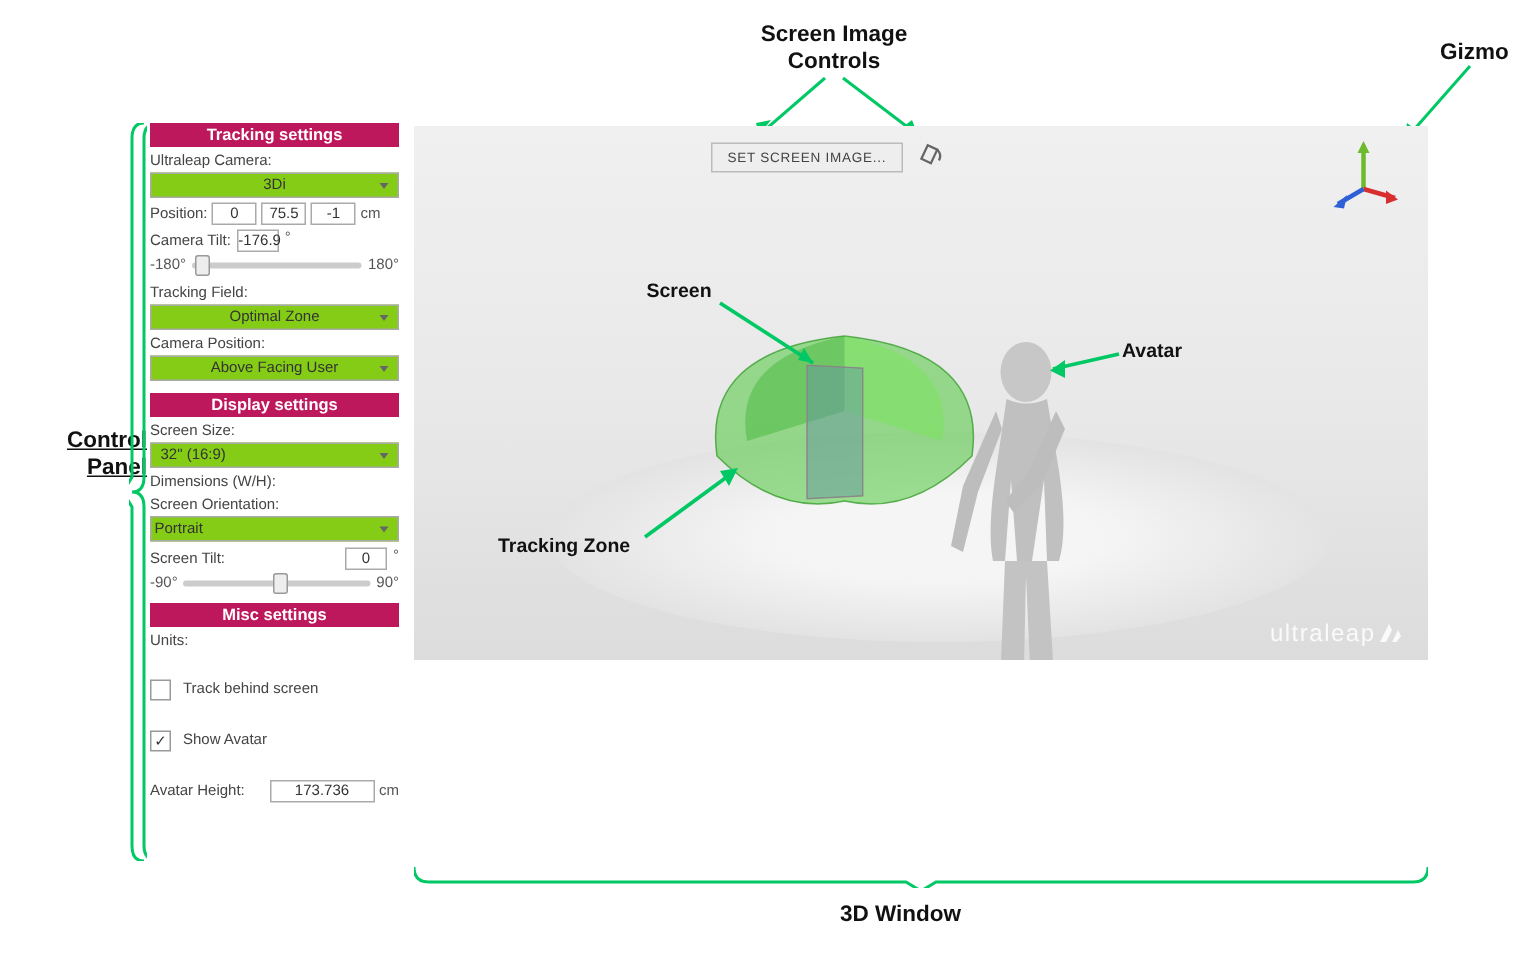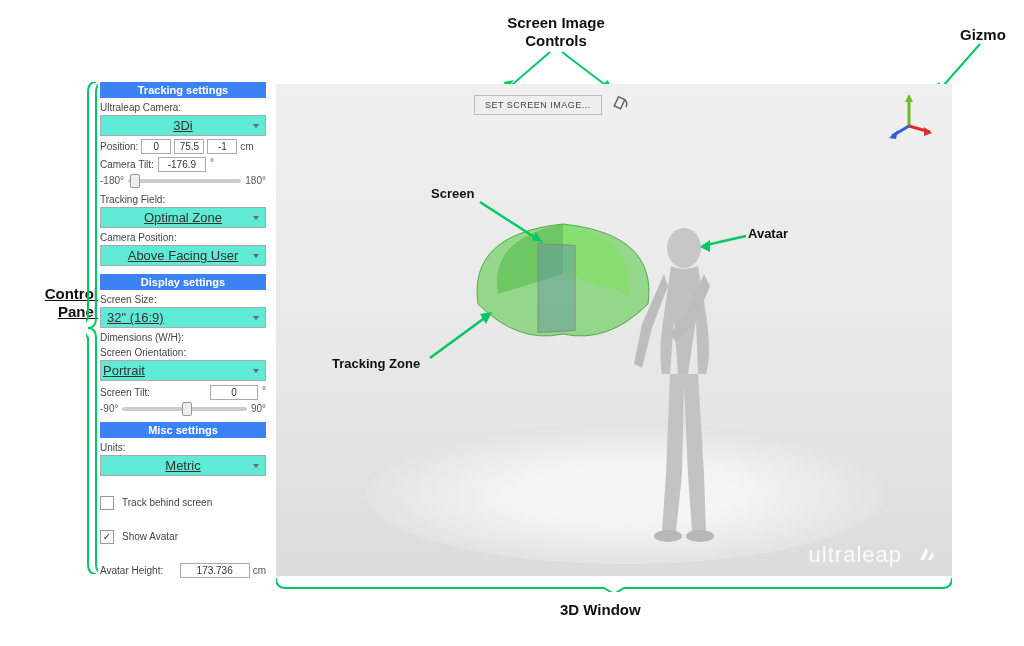--- a/index.html
+++ b/index.html
@@ -23,59 +23,58 @@
   .green-arrow { position: absolute; pointer-events: none; }
 
   .panel {
     position: absolute;
     left: 100px;
     top: 82px;
     width: 166px;
     background: #fff;
   }
   .section-header {
-    background: #3b82f6;
+    background: #be185d;
     color: #fff;
     text-align: center;
     font-size: 11px;
     padding: 2px 0;
     margin-bottom: 4px;
     font-weight: 600;
   }
   .label { font-size: 10px; color: #444; margin: 2px 0; }
   .select {
     width: 100%;
     border: 1px solid #aaa;
-    background: #5eead4;
-    font-size: 13px;
+    background: #84cc16;
+    font-size: 10px;
     padding: 2px 4px;
     text-align: center;
     position: relative;
-    text-decoration: underline;
   }
   .select::after {
     content: "";
     position: absolute;
     right: 6px; top: 50%;
     width: 0; height: 0;
     border-left: 3px solid transparent;
     border-right: 3px solid transparent;
     border-top: 4px solid #666;
     transform: translateY(-50%);
   }
   .pos-row { display: flex; align-items: center; gap: 3px; margin: 3px 0; }
   .pos-row .label { margin: 0; }
   .num-input {
     border: 1px solid #aaa;
     width: 30px;
     text-align: center;
     font-size: 10px;
     padding: 1px 0;
   }
-  .num-input.wide { width: 48px; }
+  .num-input.wide { width: 28px; }
   .num-input.xwide { width: 70px; }
   .unit { font-size: 10px; color: #555; }
   .tilt-row { display: flex; align-items: flex-start; gap: 4px; margin: 3px 0; }
   .slider-wrap { display: flex; align-items: center; gap: 4px; margin: 3px 0 8px; }
   .slider { flex: 1; height: 4px; background: #ccc; position: relative; border-radius: 2px; }
   .slider-thumb {
     position: absolute; width: 10px; height: 14px;
     background: #eee; border: 1px solid #999;
     top: -5px; border-radius: 2px;
   }
@@ -86,21 +85,21 @@
     border: 1px solid #999;
     display: inline-flex; align-items: center; justify-content: center;
     font-size: 10px; color: #333;
   }
 
   .viewport {
     position: absolute;
     left: 276px;
     top: 84px;
     width: 676px;
-    height: 492px;
+    height: 356px;
     background: linear-gradient(180deg, #f0f0f0 0%, #e8e8e8 55%, #dcdcdc 100%);
     overflow: hidden;
   }
   .screen-btn {
     position: absolute;
     left: 198px; top: 11px;
     border: 1px solid #bbb;
     background: #eee;
     font-size: 9px;
     letter-spacing: 0.5px;
@@ -115,24 +114,24 @@
   }
   .gizmo {
     position: absolute;
     right: 18px; top: 8px;
     width: 50px; height: 50px;
   }
   .brand {
     position: absolute;
     right: 16px; bottom: 8px;
     color: rgba(255,255,255,0.85);
-    font-size: 22px;
+    font-size: 16px;
     font-weight: 300;
     letter-spacing: 1px;
-    display: flex; align-items: center; gap: 16px;
+    display: flex; align-items: center; gap: 1px;
   }
   .floor {
     position: absolute;
     left: 90px; bottom: 12px;
     width: 520px; height: 140px;
     background: radial-gradient(ellipse at center, #f5f5f5 30%, #e3e3e3 70%);
     border-radius: 50%;
     filter: blur(0.4px);
   }
   .avatar {
@@ -244,21 +243,20 @@
       <div class="slider">
         <div class="slider-thumb" style="left:48%;"></div>
       </div>
       <span class="unit">90°</span>
     </div>
   </div>
 
   <div class="section-body">
     <div class="section-header">Misc settings</div>
     <div class="label">Units:</div>
-    <div class="select">Metric</div>
     <div class="check-row">
       <div class="checkbox"></div>
       <span class="label">Track behind screen</span>
     </div>
     <div class="check-row">
       <div class="checkbox">✓</div>
       <span class="label">Show Avatar</span>
     </div>
     <div class="pos-row" style="margin-top:6px;">
       <span class="label">Avatar Height:</span>

